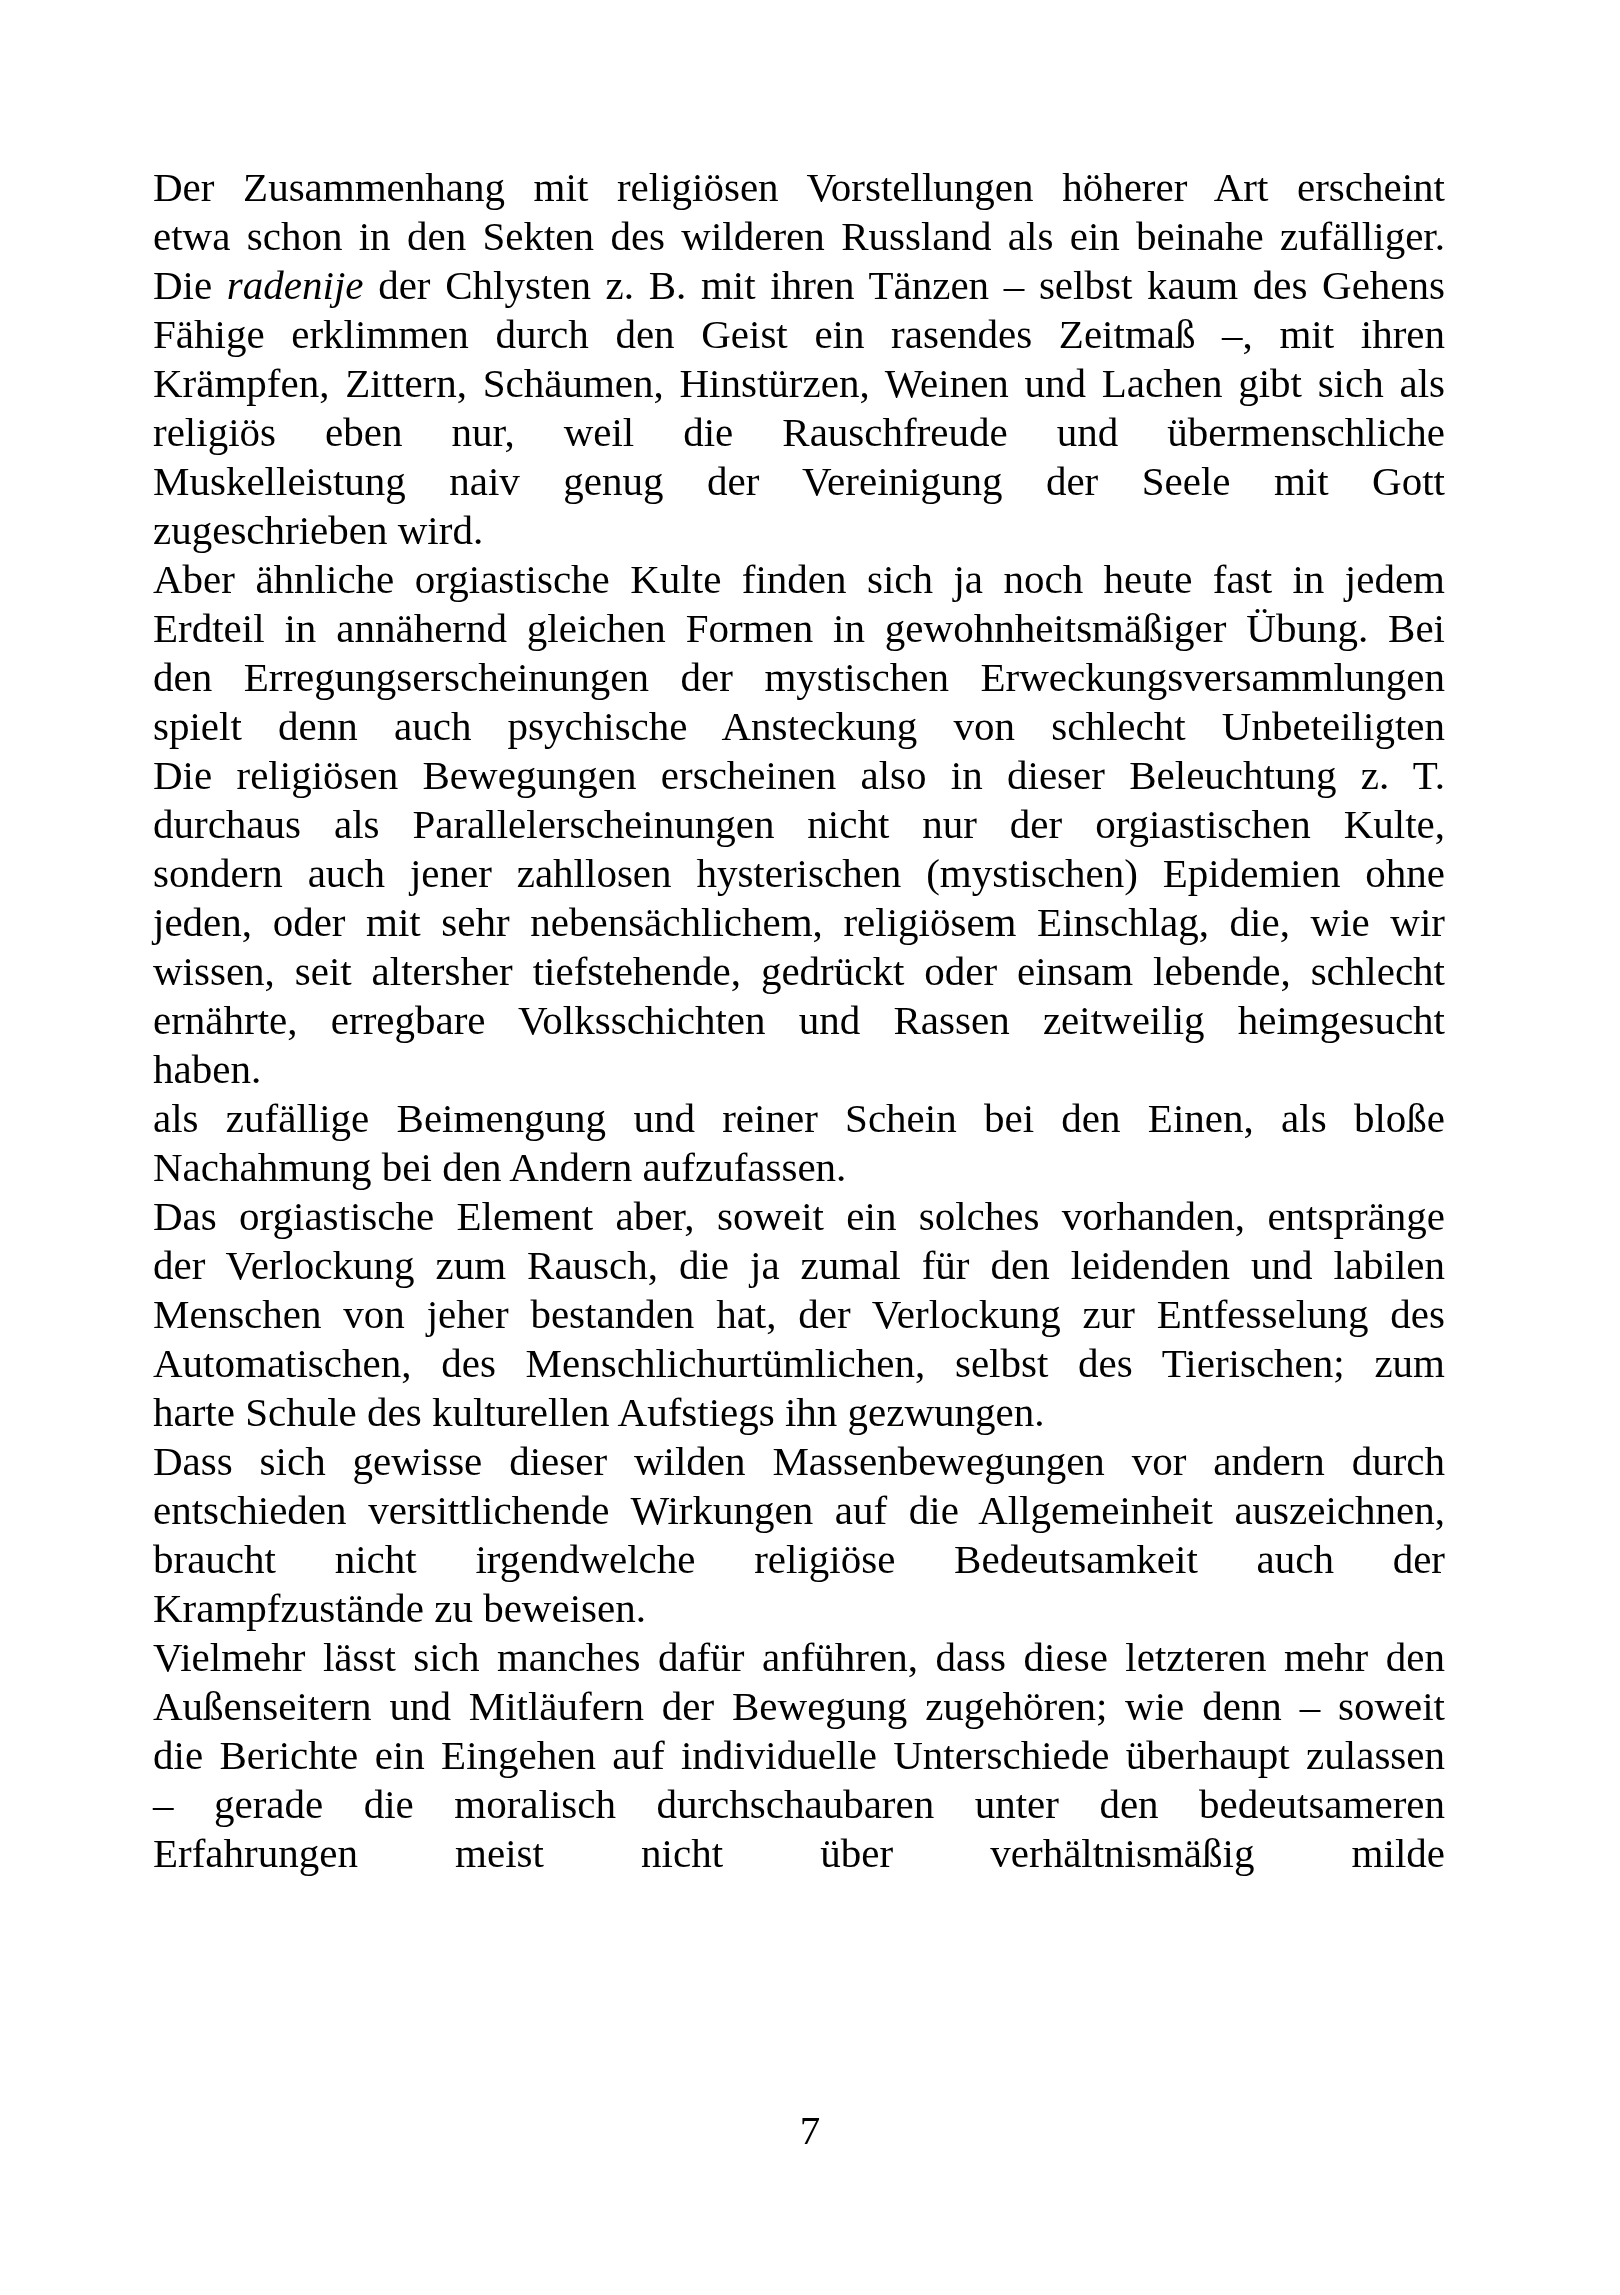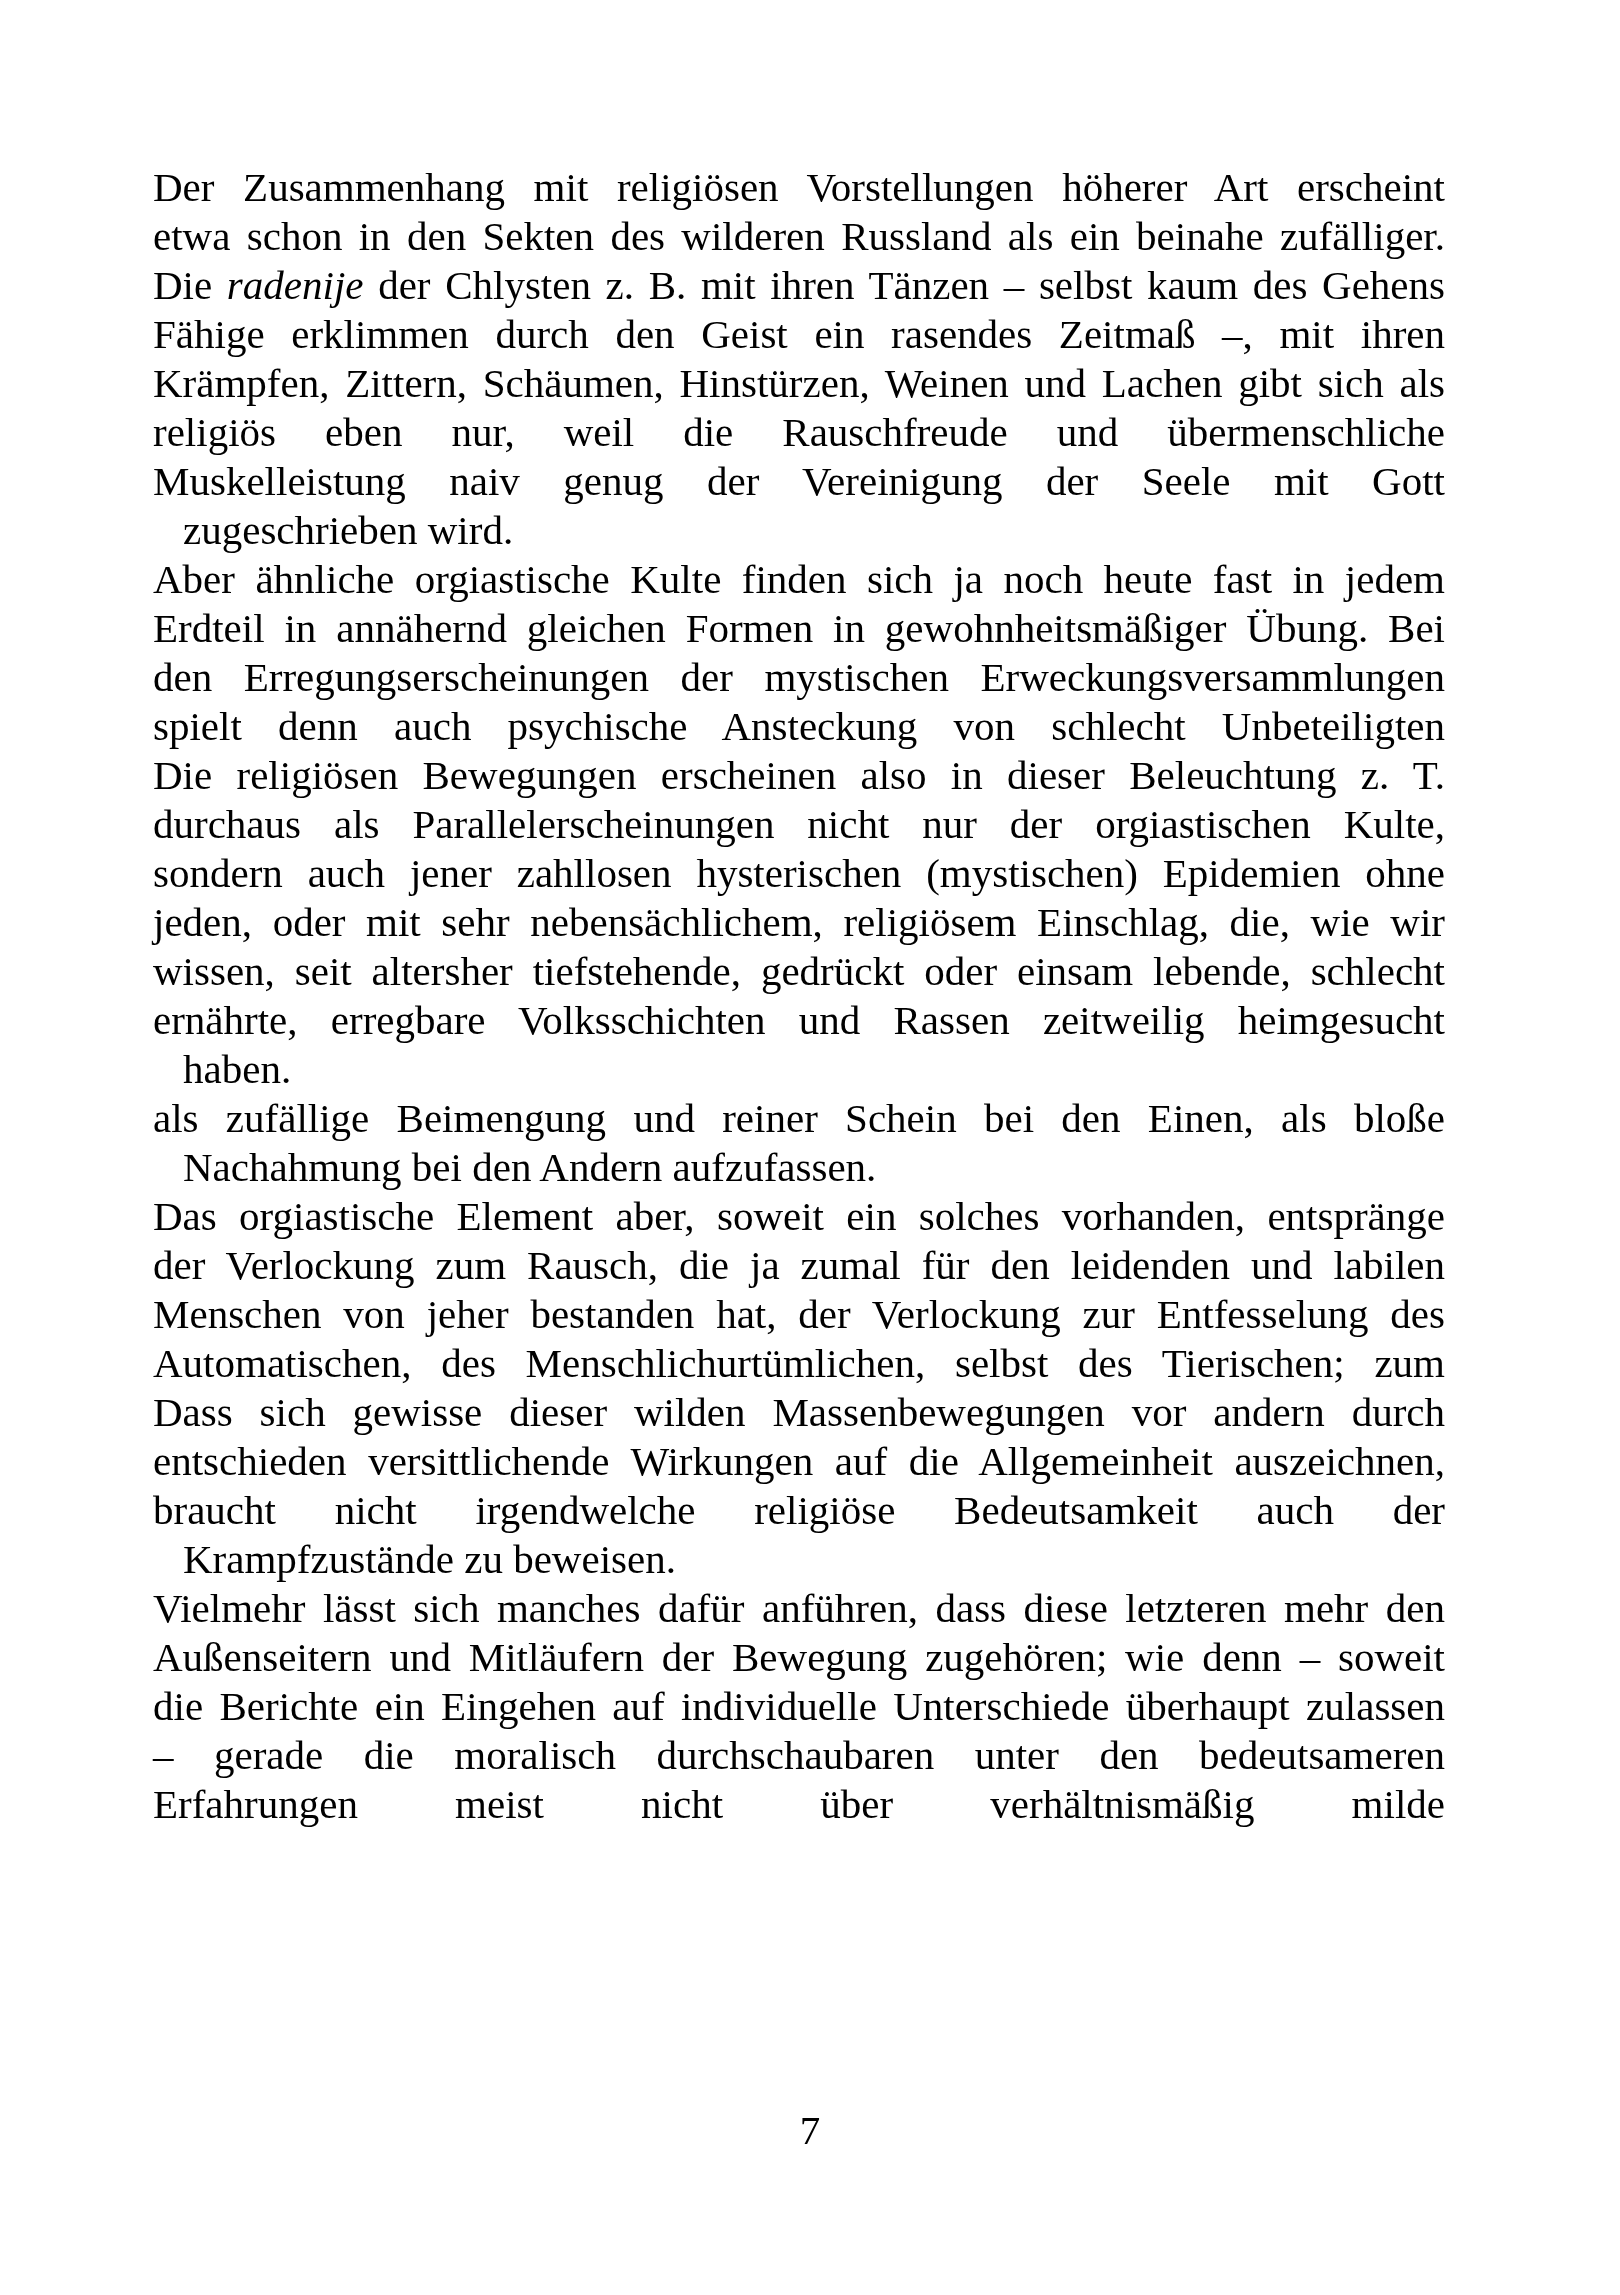--- a/index.html
+++ b/index.html
@@ -26,21 +26,20 @@
   .line {
     display: block;
     white-space: nowrap;
     text-align: justify;
     text-align-last: justify;
     height: 49px;
     overflow: visible;
   }
   .line.last {
     text-align-last: left;
-    margin-left: 30px;
   }
   .page-number {
     position: absolute;
     left: 0;
     width: 1620px;
     top: 2106px;
     text-align: center;
     font-family: "Liberation Serif", "DejaVu Serif", serif;
     font-size: 41px;
     line-height: 49px;
@@ -79,20 +78,21 @@
     </div>
     <div>
       <span class="line">als zufällige Beimengung und reiner Schein bei den Einen, als bloße</span>
       <span class="line last">Nachahmung bei den Andern aufzufassen.</span>
     </div>
     <div>
       <span class="line">Das orgiastische Element aber, soweit ein solches vorhanden, entspränge</span>
       <span class="line">der Verlockung zum Rausch, die ja zumal für den leidenden und labilen</span>
       <span class="line">Menschen von jeher bestanden hat, der Verlockung zur Entfesselung des</span>
       <span class="line">Automatischen, des Menschlichurtümlichen, selbst des Tierischen; zum</span>
+      <span class="line last">harte Schule des kulturellen Aufstiegs ihn gezwungen.</span>
     </div>
     <div>
       <span class="line">Dass sich gewisse dieser wilden Massenbewegungen vor andern durch</span>
       <span class="line">entschieden versittlichende Wirkungen auf die Allgemeinheit auszeichnen,</span>
       <span class="line">braucht nicht irgendwelche religiöse Bedeutsamkeit auch der</span>
       <span class="line last">Krampfzustände zu beweisen.</span>
     </div>
     <div>
       <span class="line">Vielmehr lässt sich manches dafür anführen, dass diese letzteren mehr den</span>
       <span class="line">Außenseitern und Mitläufern der Bewegung zugehören; wie denn – soweit</span>

